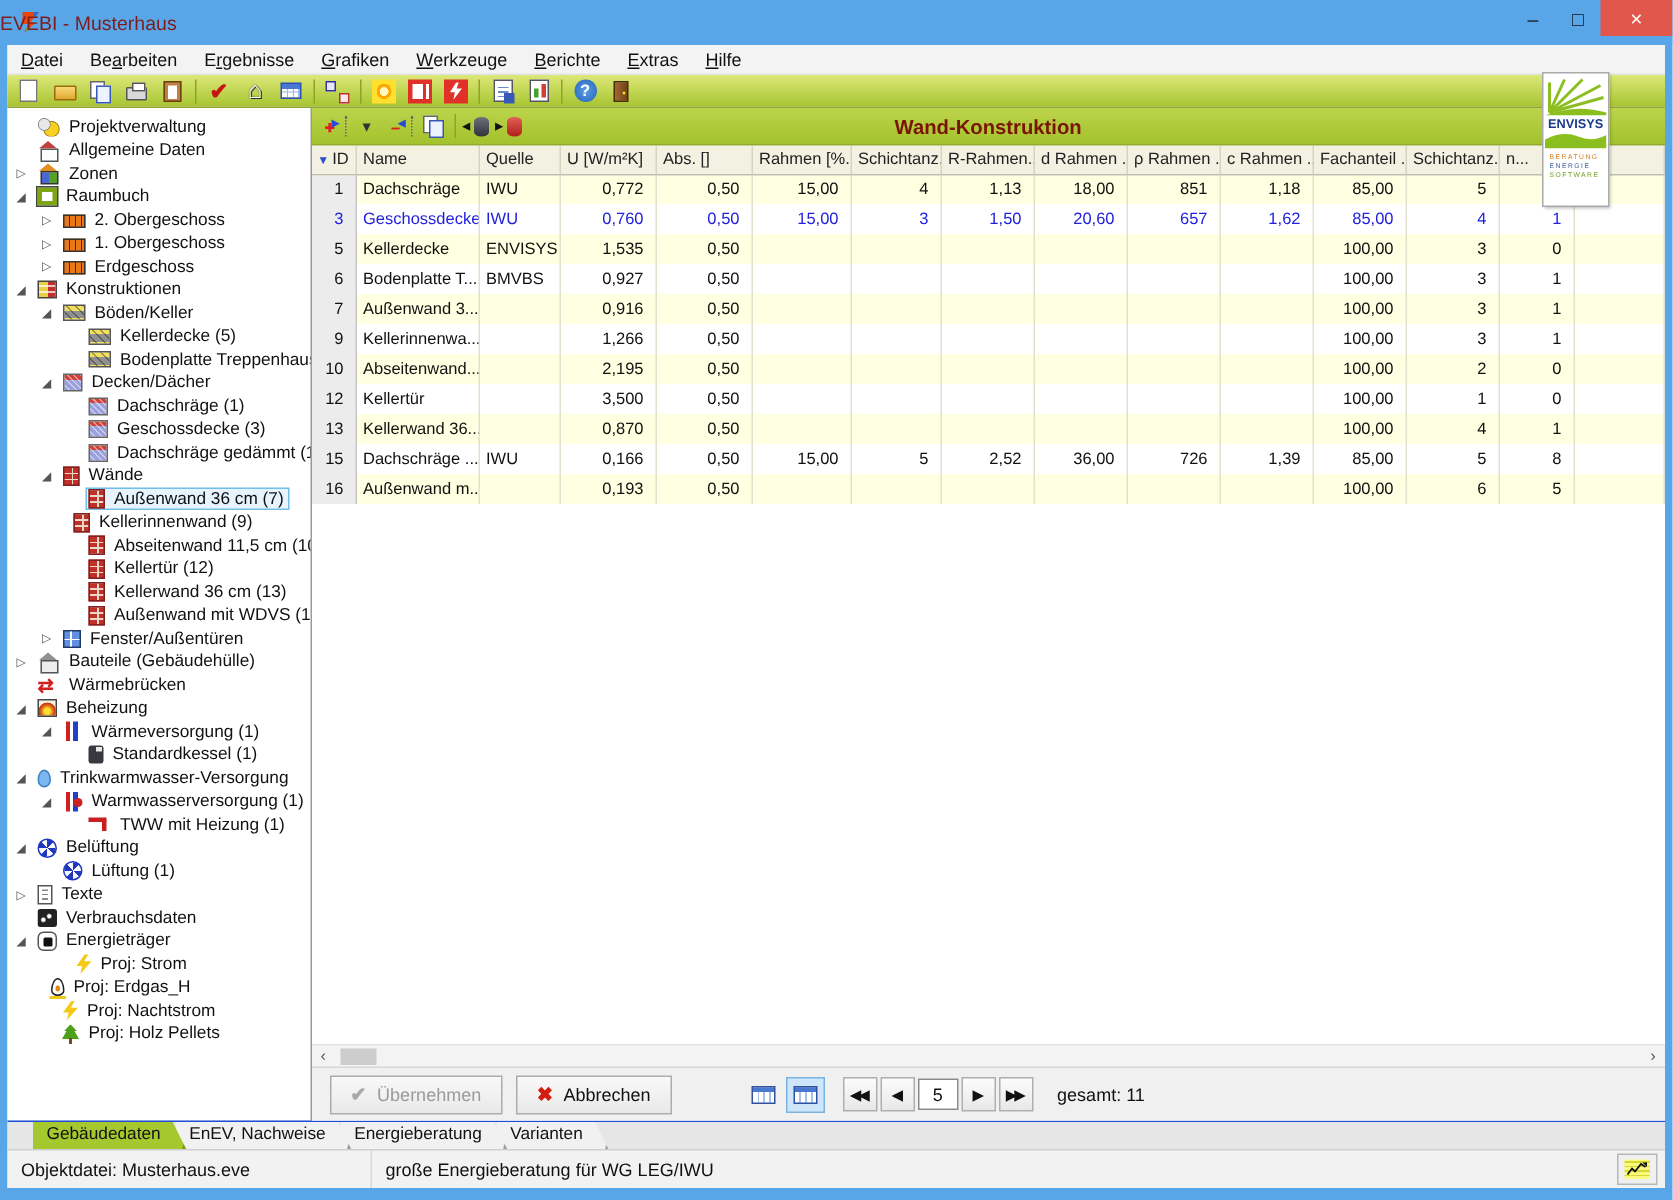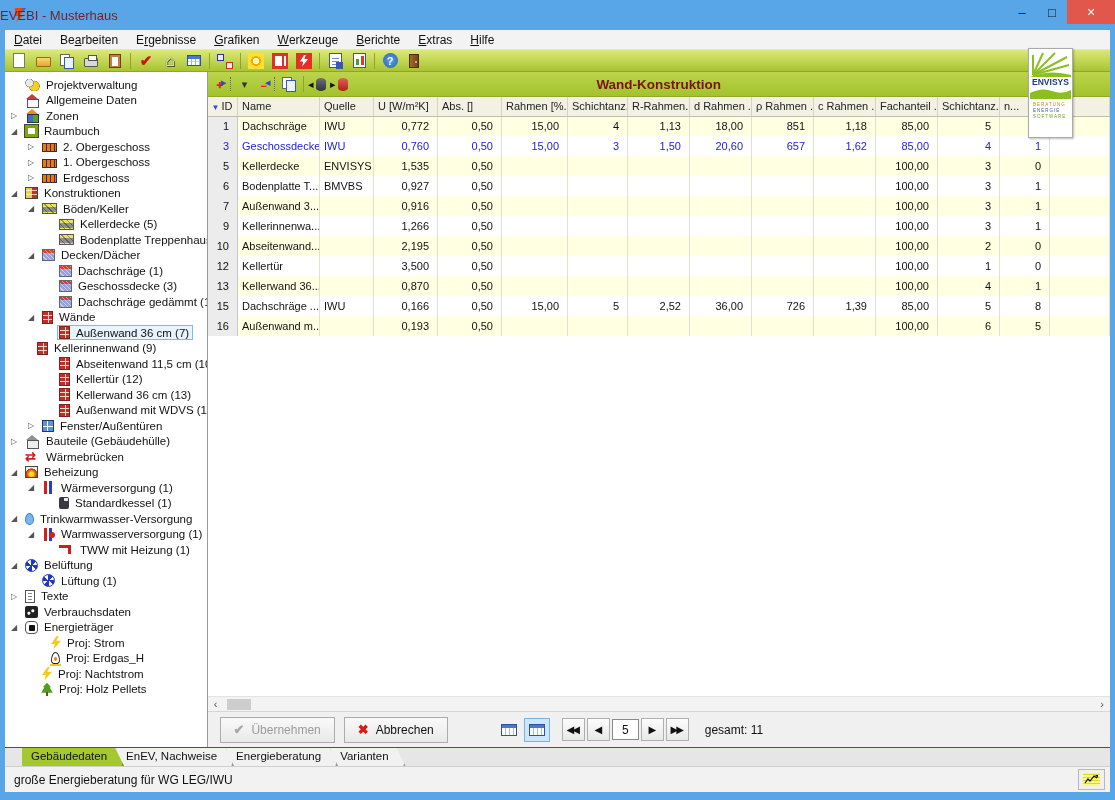--- a/index.html
+++ b/index.html
@@ -377,21 +377,21 @@
             <span class="lbl">Wände</span>
           </span>
         </div>
         <div class="tree-item sel" style="padding-left: 38px;">
           <span class="exp"></span>
           <span class="grp">
             <span class="ti ti-wall"></span>
             <span class="lbl">Außenwand 36 cm (7)</span>
           </span>
         </div>
-        <div class="tree-item" style="padding-left: 16px;">
+        <div class="tree-item" style="padding-left: 16px; margin-left: 12px;">
           <span class="exp"></span>
           <span class="grp">
             <span class="ti ti-wall"></span>
             <span class="lbl">Kellerinnenwand (9)</span>
           </span>
         </div>
         <div class="tree-item" style="padding-left: 38px;">
           <span class="exp"></span>
           <span class="grp">
             <span class="ti ti-wall"></span>
@@ -517,21 +517,21 @@
             <span class="lbl">Energieträger</span>
           </span>
         </div>
         <div class="tree-item" style="padding-left: 30px;">
           <span class="exp"></span>
           <span class="grp">
             <span class="ti ti-bolt"></span>
             <span class="lbl">Proj: Strom</span>
           </span>
         </div>
-        <div class="tree-item" style="padding-left: 30px;">
+        <div class="tree-item" style="padding-left: 13px;">
           <span class="exp"></span>
           <span class="grp">
             <span class="ti ti-gas-flame"></span>
             <span class="lbl">Proj: Erdgas_H</span>
           </span>
         </div>
         <div class="tree-item" style="padding-left: 21px;">
           <span class="exp"></span>
           <span class="grp">
             <span class="ti ti-bolt"></span>
@@ -861,20 +861,21 @@
   </div>
 
   <div class="tabsbar">
       <span class="tab active" style="z-index: 10;">Gebäudedaten</span>
       <span class="tab" style="z-index: 9;">EnEV, Nachweise</span>
       <span class="tab" style="z-index: 8;">Energieberatung</span>
       <span class="tab" style="z-index: 7;">Varianten</span>
     </div>
 
   <div class="statusbar">
+    <span class="sb1">Objektdatei: Musterhaus.eve</span>
     <span class="sb2">große Energieberatung für WG LEG/IWU</span>
     <span class="sb-btn">
       <span class="sb-chart">
         <svg width="15" height="11" viewBox="0 0 15 11">
             <polyline points="1,9 4,5 6,7 10,2 13,4" stroke="#111" stroke-width="1.2" fill="none"></polyline>
             <polygon points="11,1 14,1 14,4" fill="#111"></polygon>
           </svg>
       </span>
     </span>
   </div>

